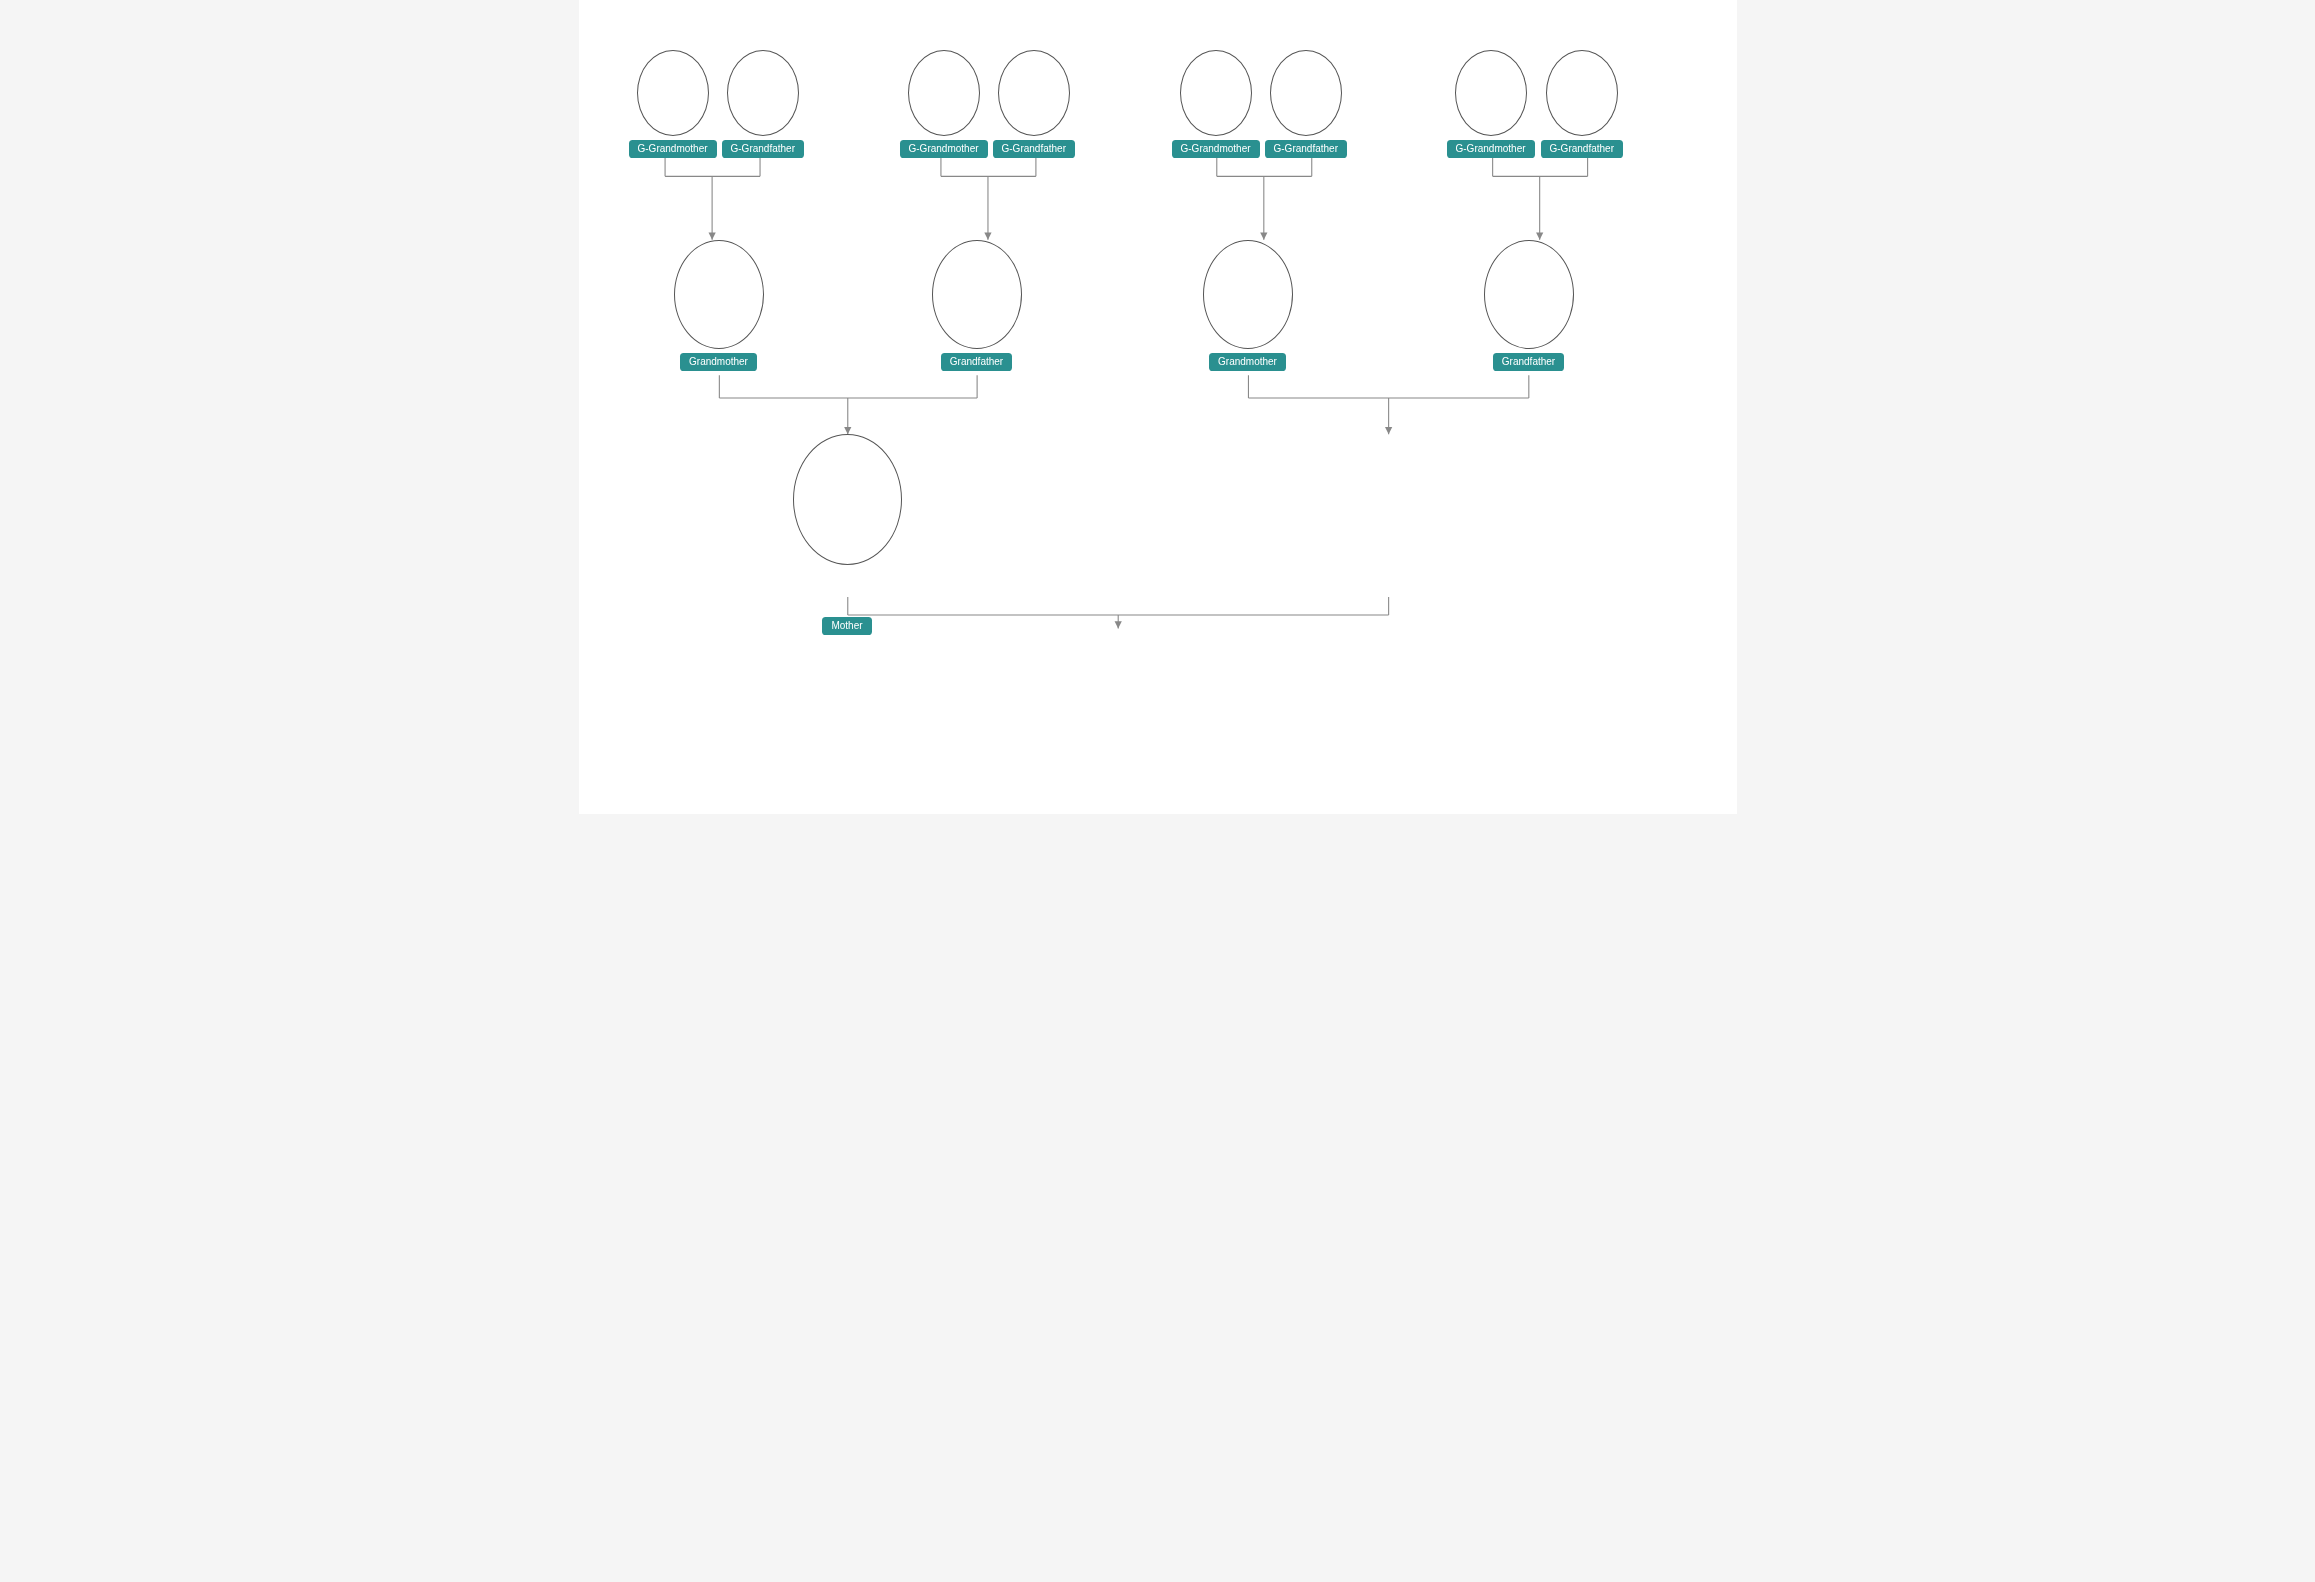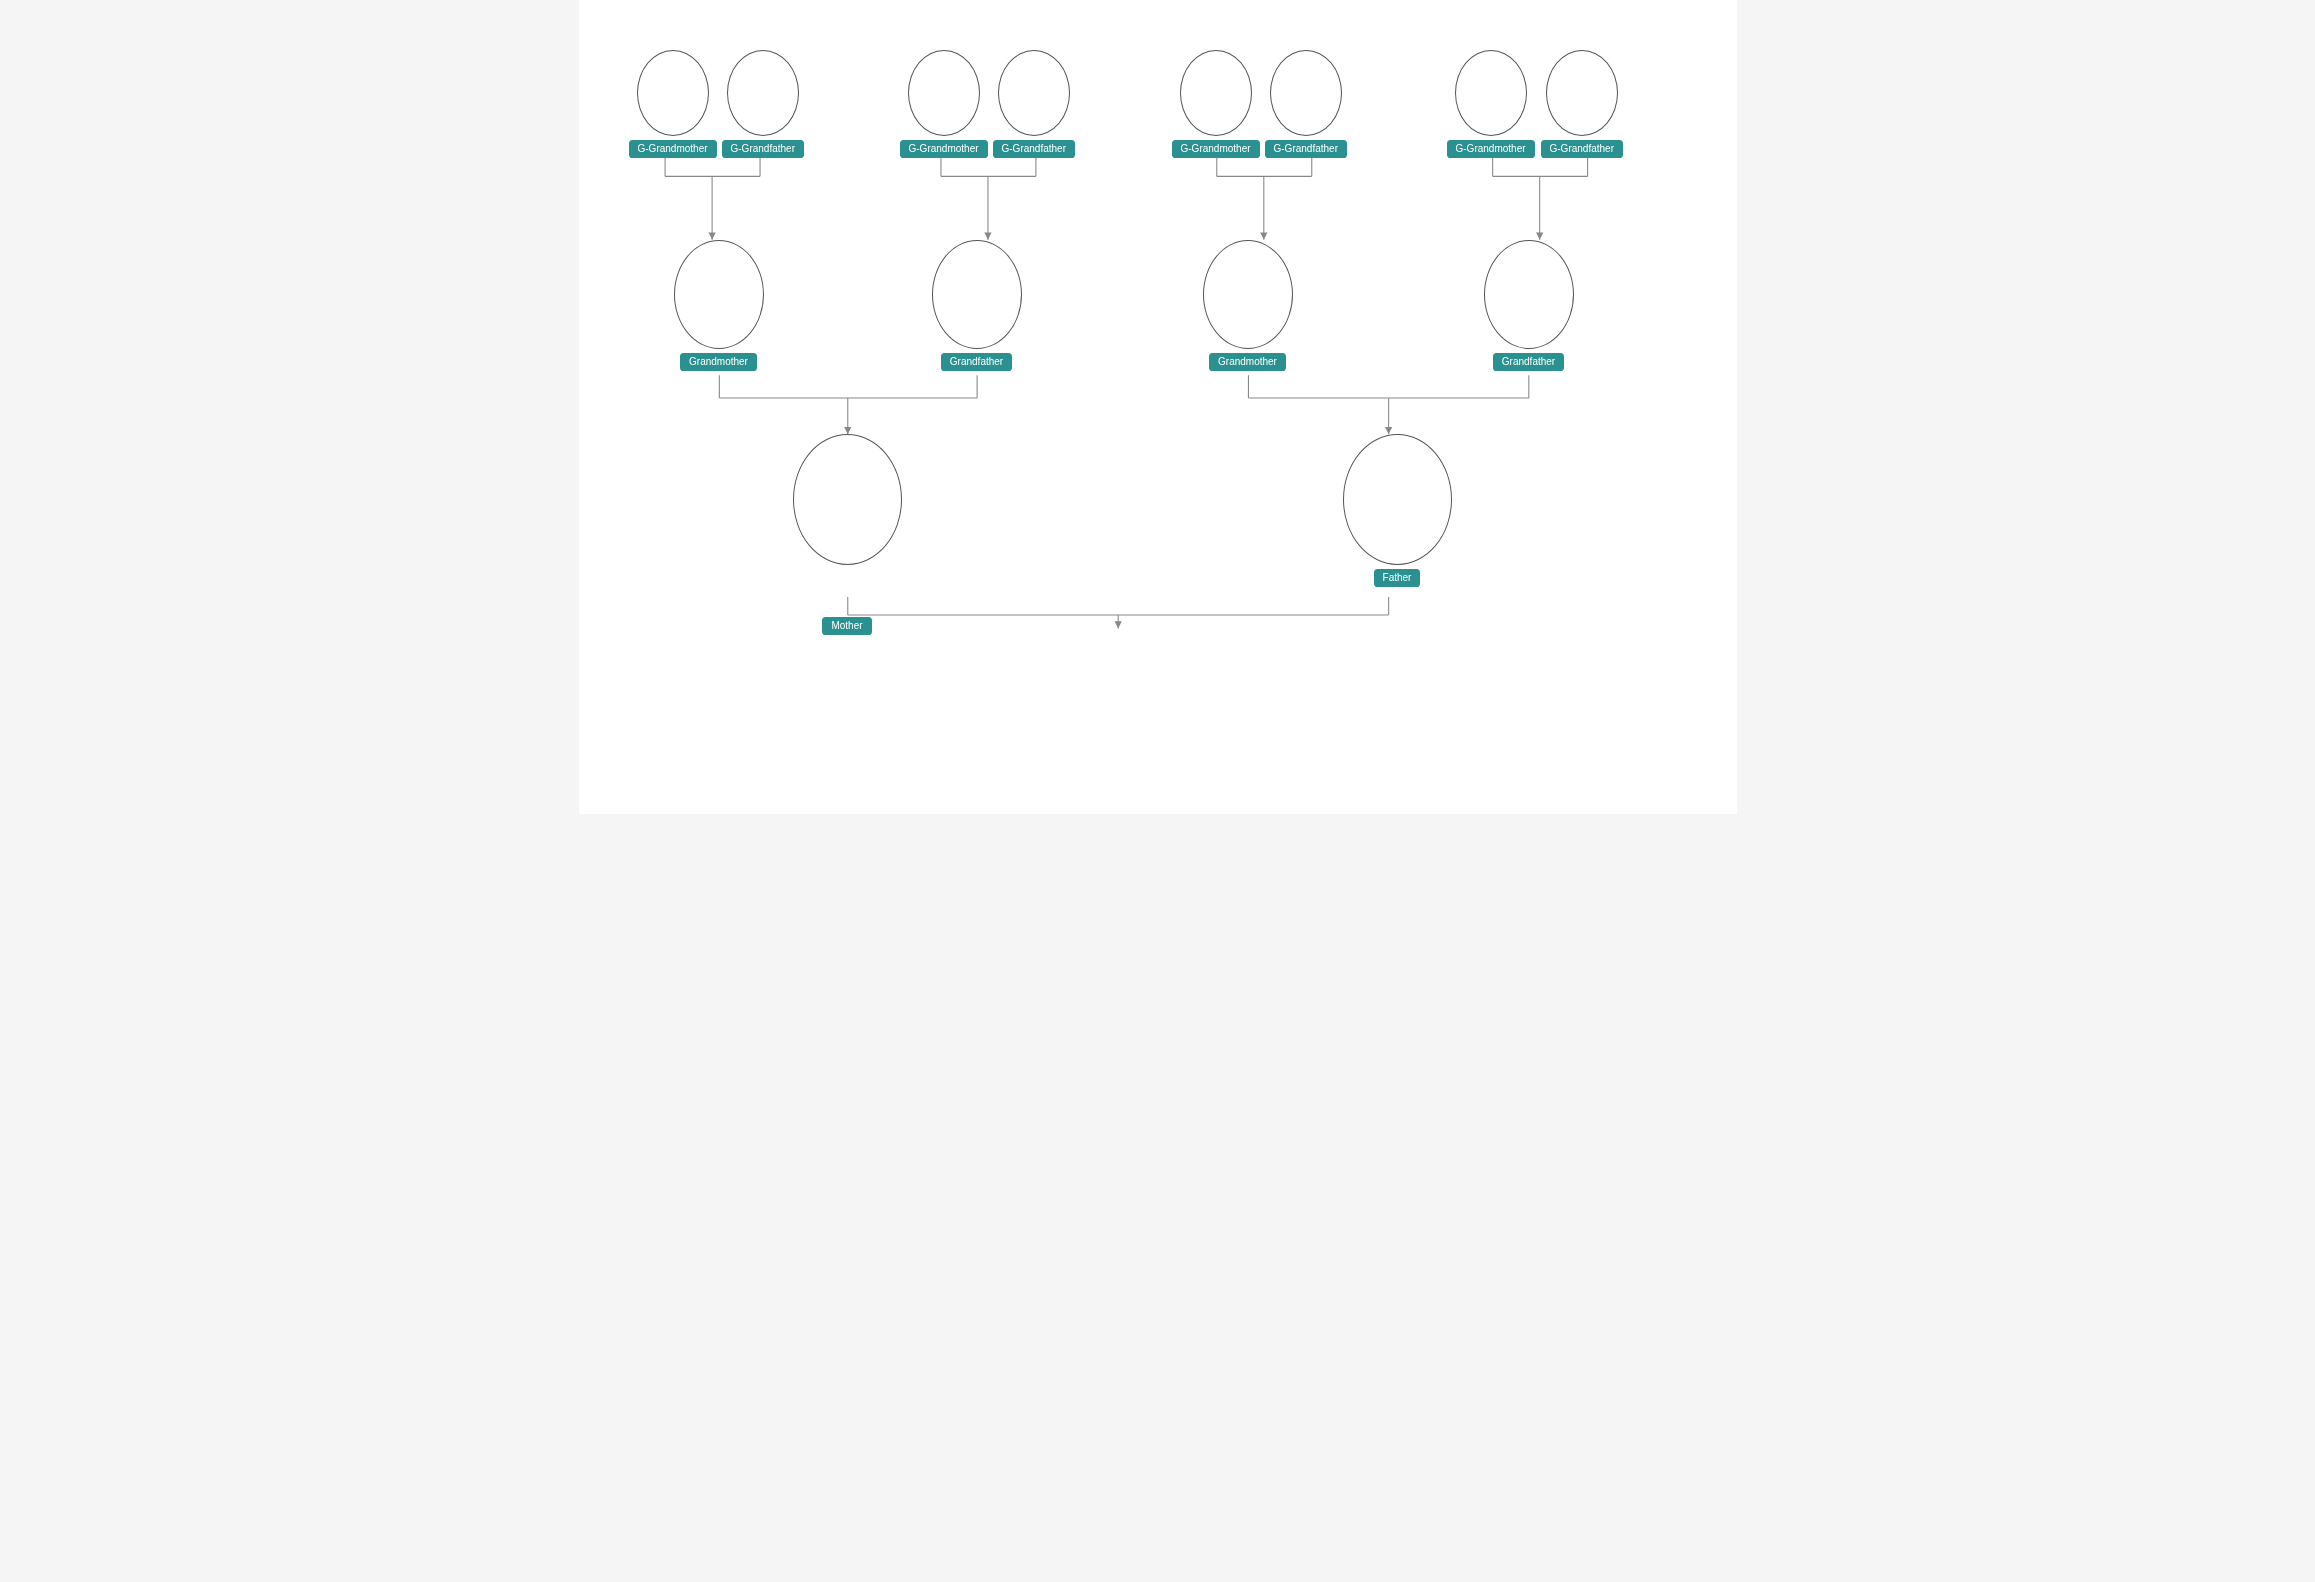--- a/index.html
+++ b/index.html
@@ -153,20 +153,16 @@
   </div>
   <div class="node" style="left:905px;top:240px;">
     <div class="avatar md"></div>
     <div class="label dark-teal">Grandfather</div>
   </div>
 
   <div class="node" style="left:214px;top:434px;gap:48px;">
     <div class="avatar lg"></div>
     <div class="label dark-teal">Mother</div>
   </div>
-  <div class="node" style="left:764px;top:434px;">
-    <div class="avatar lg"></div>
-    <div class="label dark-teal">Father</div>
-  </div>
 
 
 </div>
 
 
 </body></html>

